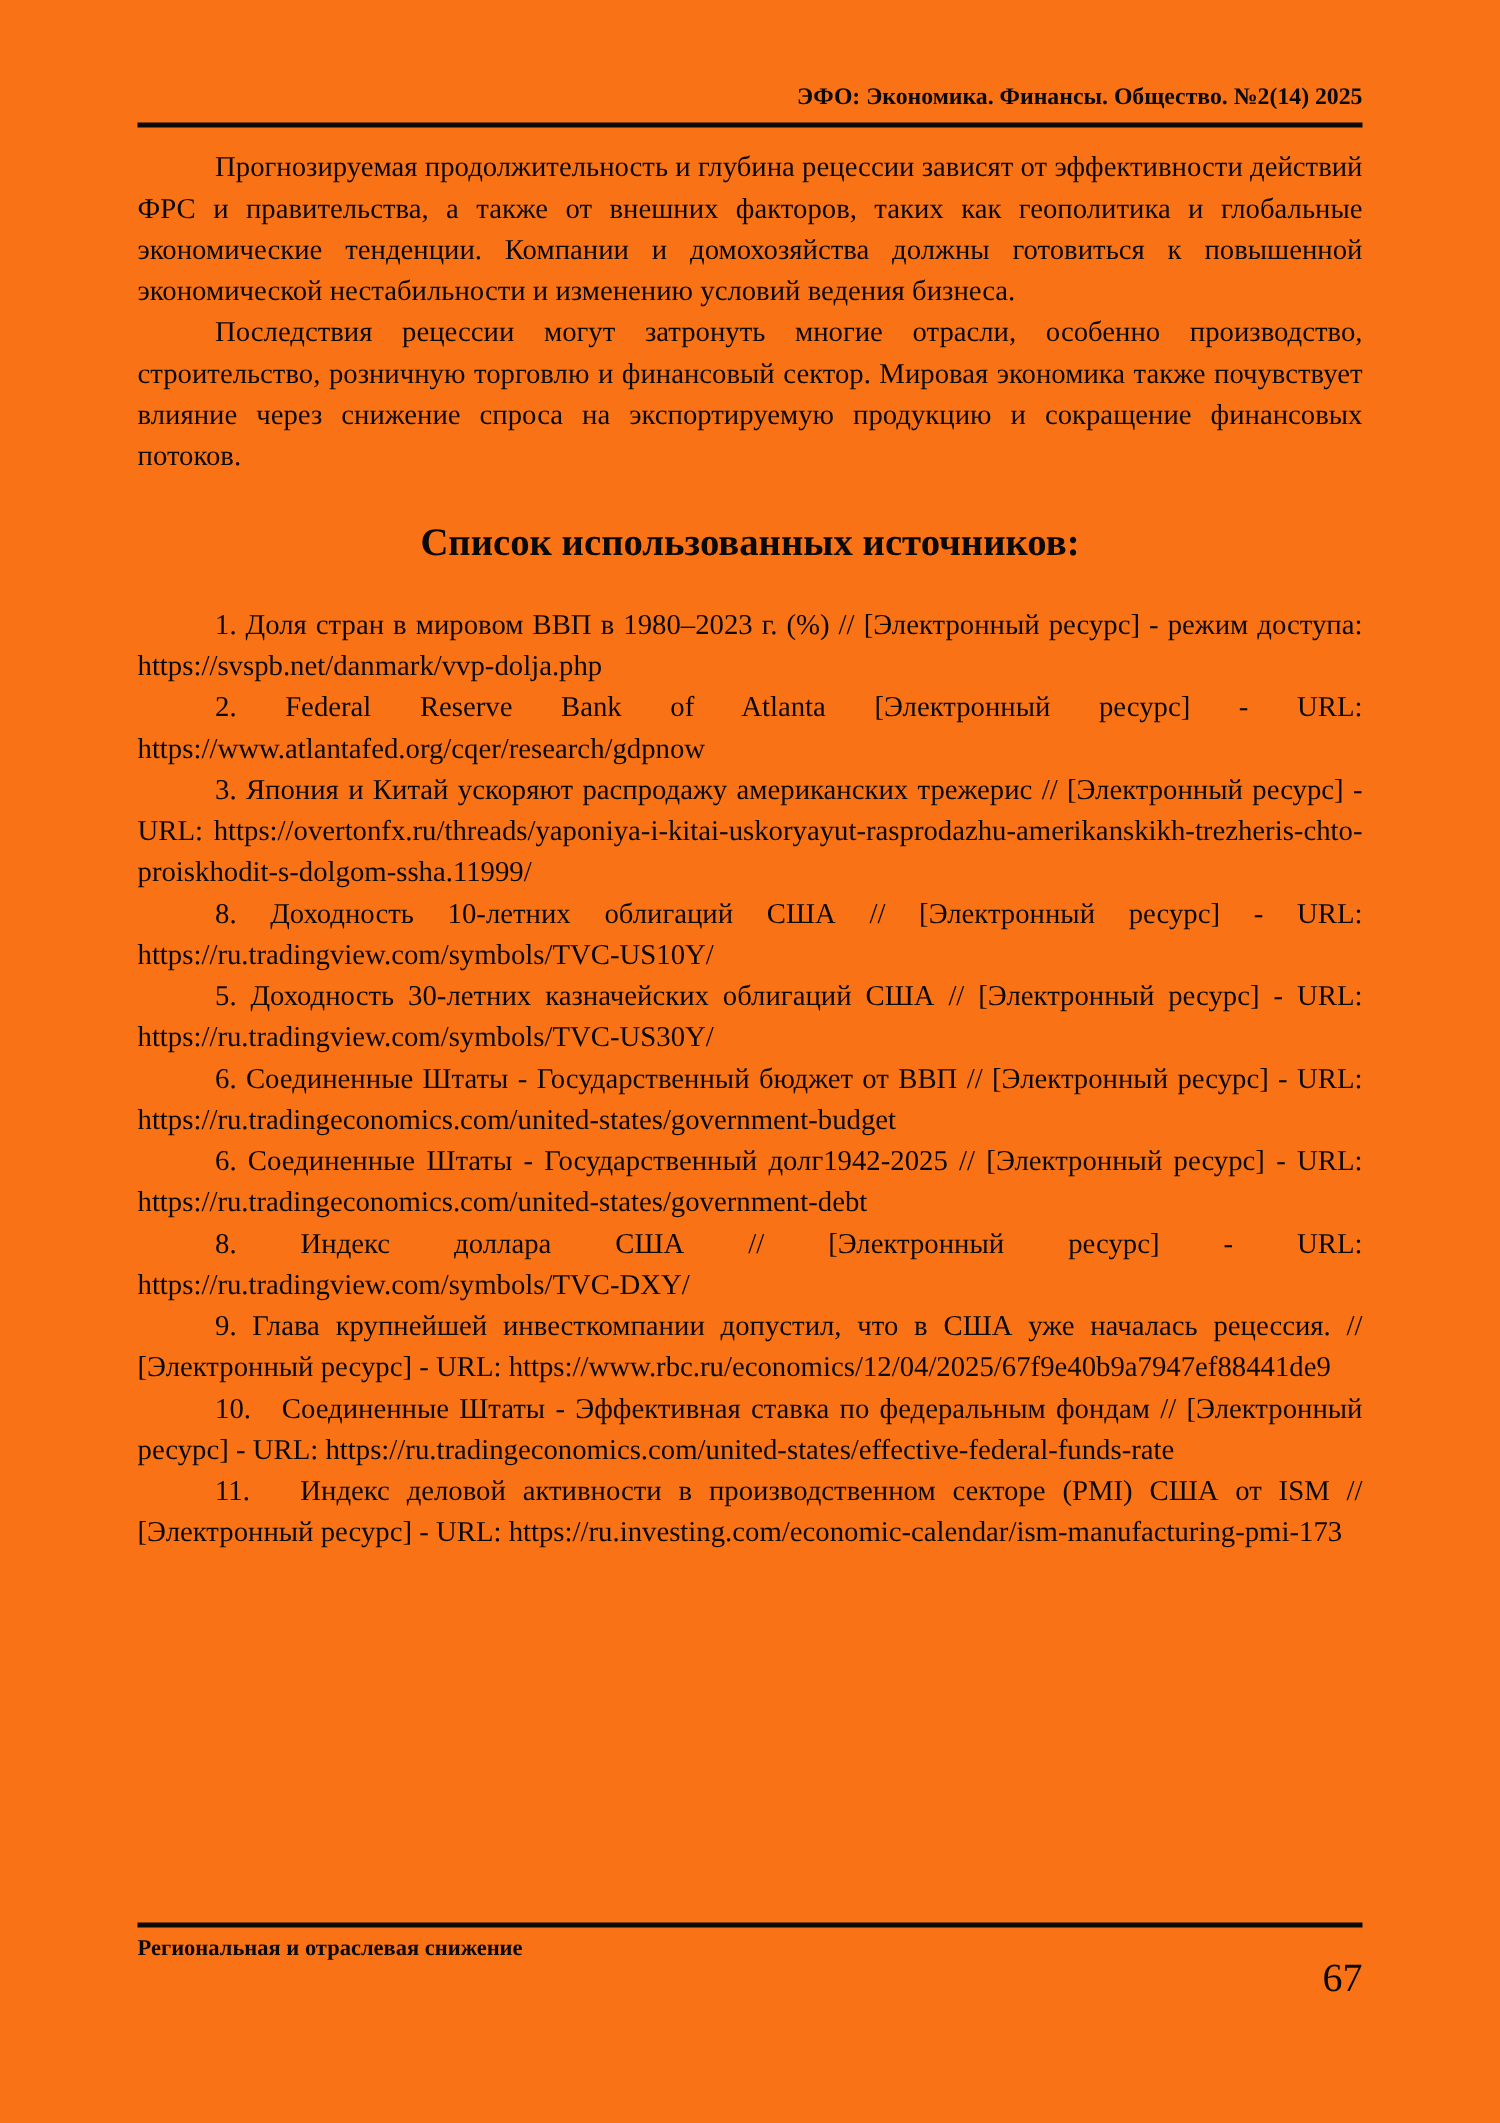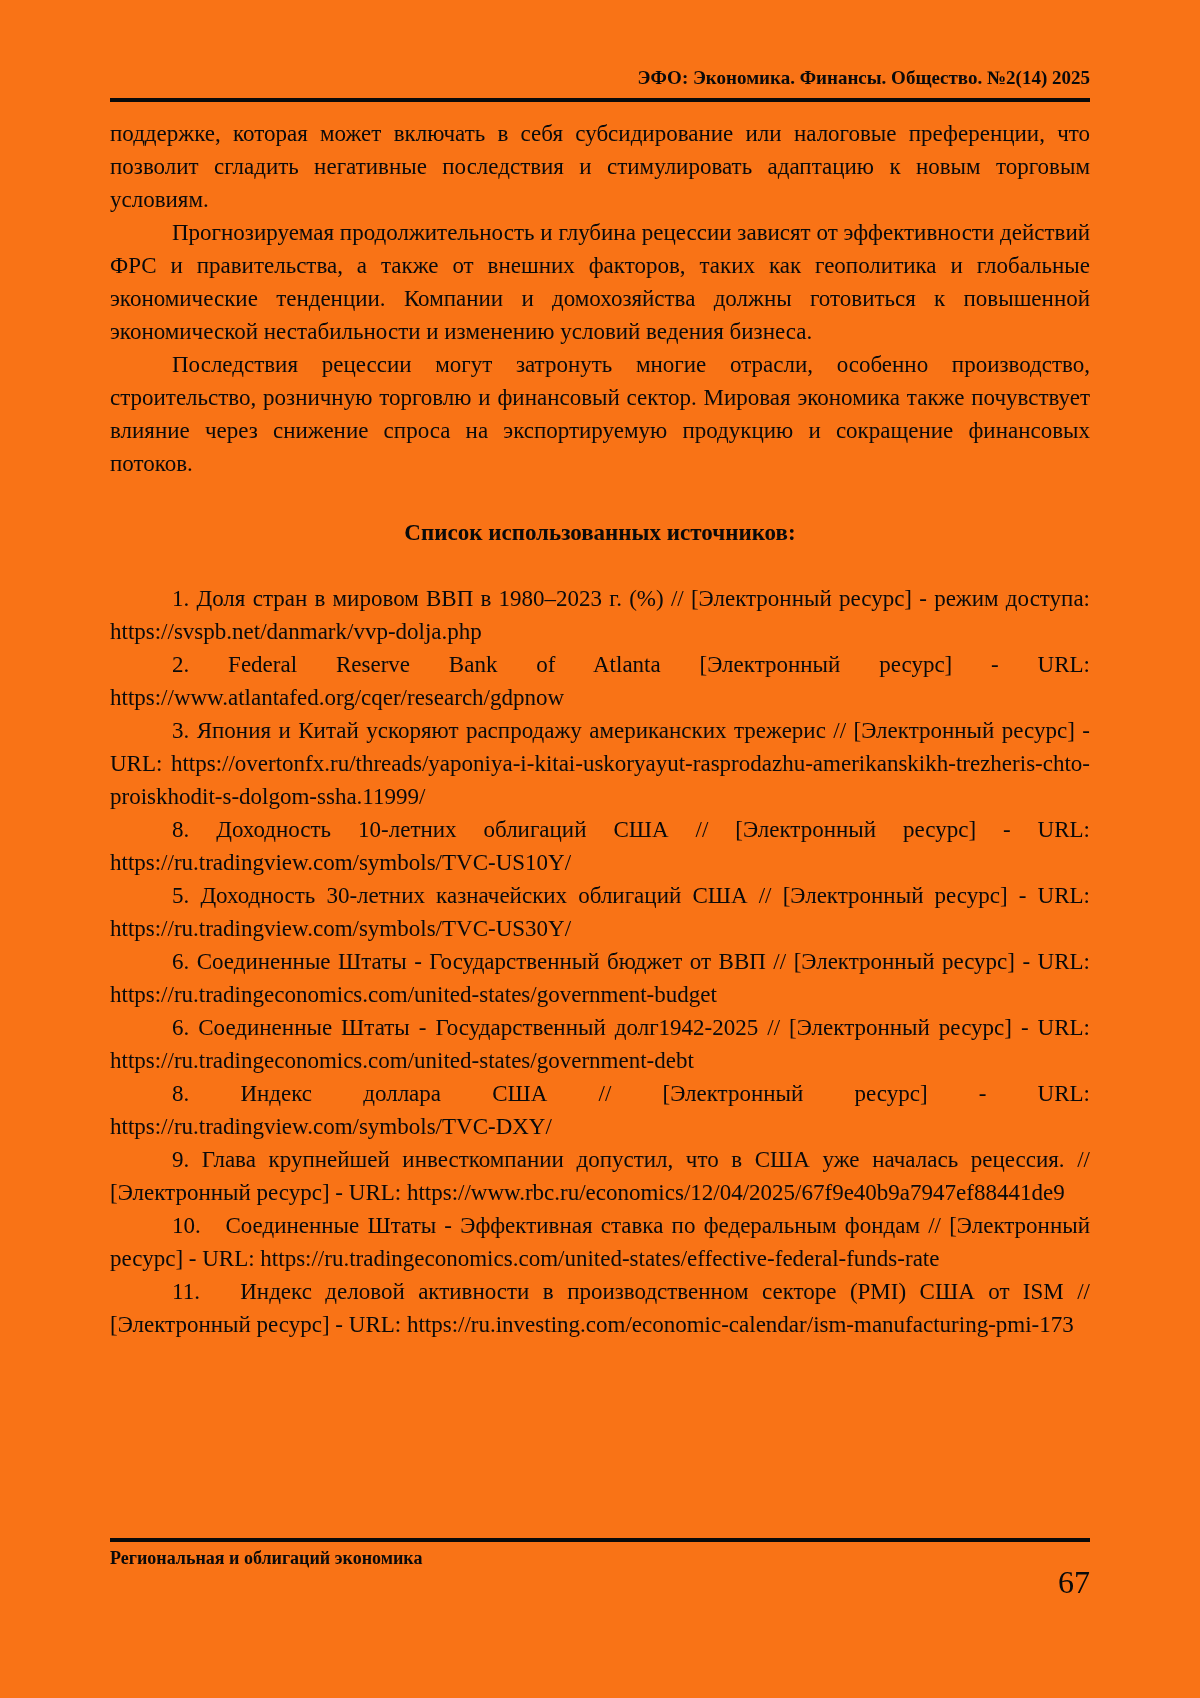--- a/index.html
+++ b/index.html
@@ -44,21 +44,21 @@
   .content p {
     margin: 0;
     text-indent: 62px;
     overflow-wrap: break-word;
   }
   .content p.no-indent { text-indent: 0; }
   .sources-heading {
     margin: 36px 0 33px 0;
     text-align: center;
     font-weight: bold;
-    font-size: 23px;
+    font-size: 31px;
     line-height: 33px;
   }
   .footer-rule {
     position: absolute;
     left: 110px;
     width: 980px;
     top: 1538px;
     height: 4px;
     background: #0a0a0a;
   }
@@ -85,21 +85,20 @@
 <body>
 
 <div class="page">
 
   <div class="header-title">ЭФО: Экономика. Финансы. Общество. №2(14) 2025</div>
 
   <div class="header-rule"></div>
 
   <div class="content">
 
-    <p class="no-indent">поддержке, которая может включать в себя субсидирование или налоговые преференции, что позволит сгладить негативные последствия и стимулировать адаптацию к новым торговым условиям.</p>
 
     <p>Прогнозируемая продолжительность и глубина рецессии зависят от эффективности действий ФРС и правительства, а также от внешних факторов, таких как геополитика и глобальные экономические тенденции. Компании и домохозяйства должны готовиться к повышенной экономической нестабильности и изменению условий ведения бизнеса.</p>
 
     <p>Последствия рецессии могут затронуть многие отрасли, особенно производство, строительство, розничную торговлю и финансовый сектор. Мировая экономика также почувствует влияние через снижение спроса на экспортируемую продукцию и сокращение финансовых потоков.</p>
 
     <div class="sources-heading">Список использованных источников:</div>
 
     <div>
       <p>1. Доля стран в мировом ВВП в 1980–2023 г. (%) // [Электронный ресурс] - режим доступа: https://svspb.net/danmark/vvp-dolja.php</p>
       <p>2. Federal Reserve Bank of Atlanta [Электронный ресурс] - URL: https://www.atlantafed.org/cqer/research/gdpnow</p>
@@ -111,17 +110,17 @@
       <p>8. Индекс доллара США // [Электронный ресурс] - URL: https://ru.tradingview.com/symbols/TVC-DXY/</p>
       <p>9. Глава крупнейшей инвесткомпании допустил, что в США уже началась рецессия. // [Электронный ресурс] - URL: https://www.rbc.ru/economics/12/04/2025/67f9e40b9a7947ef88441de9</p>
       <p>10.&nbsp;&nbsp;&nbsp;Соединенные Штаты - Эффективная ставка по федеральным фондам // [Электронный ресурс] - URL: https://ru.tradingeconomics.com/united-states/effective-federal-funds-rate</p>
       <p>11.&nbsp;&nbsp;&nbsp;Индекс деловой активности в производственном секторе (PMI) США от ISM // [Электронный ресурс] - URL: https://ru.investing.com/economic-calendar/ism-manufacturing-pmi-173</p>
     </div>
 
   </div>
 
   <div class="footer-rule"></div>
 
-  <div class="footer-title">Региональная и облигаций экономика</div>
+  <div class="footer-title">Региональная и отраслевая снижение</div>
 
   <div class="page-number">67</div>
 
 </div>
 
 </body></html>

